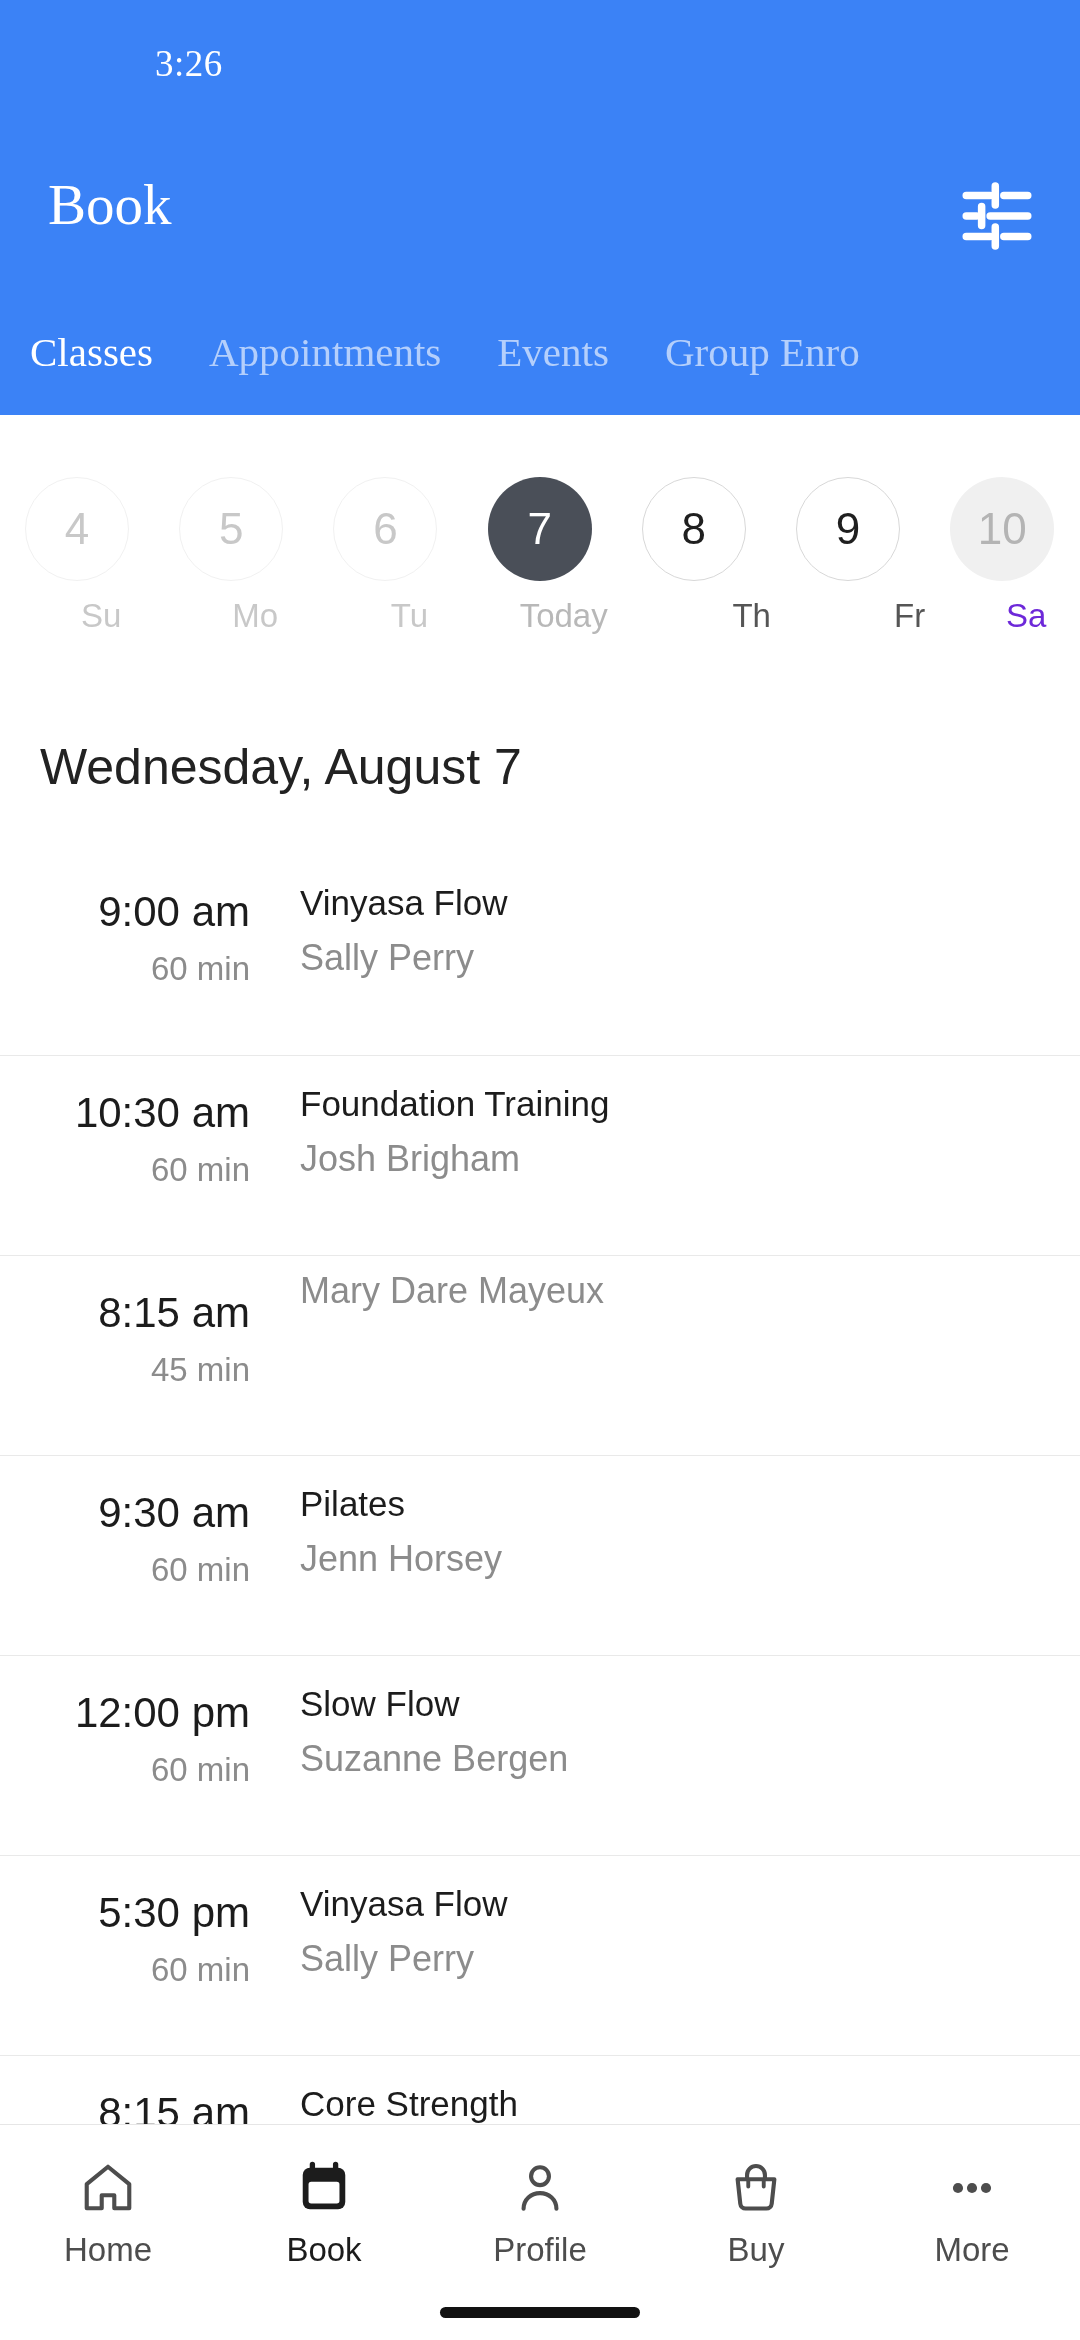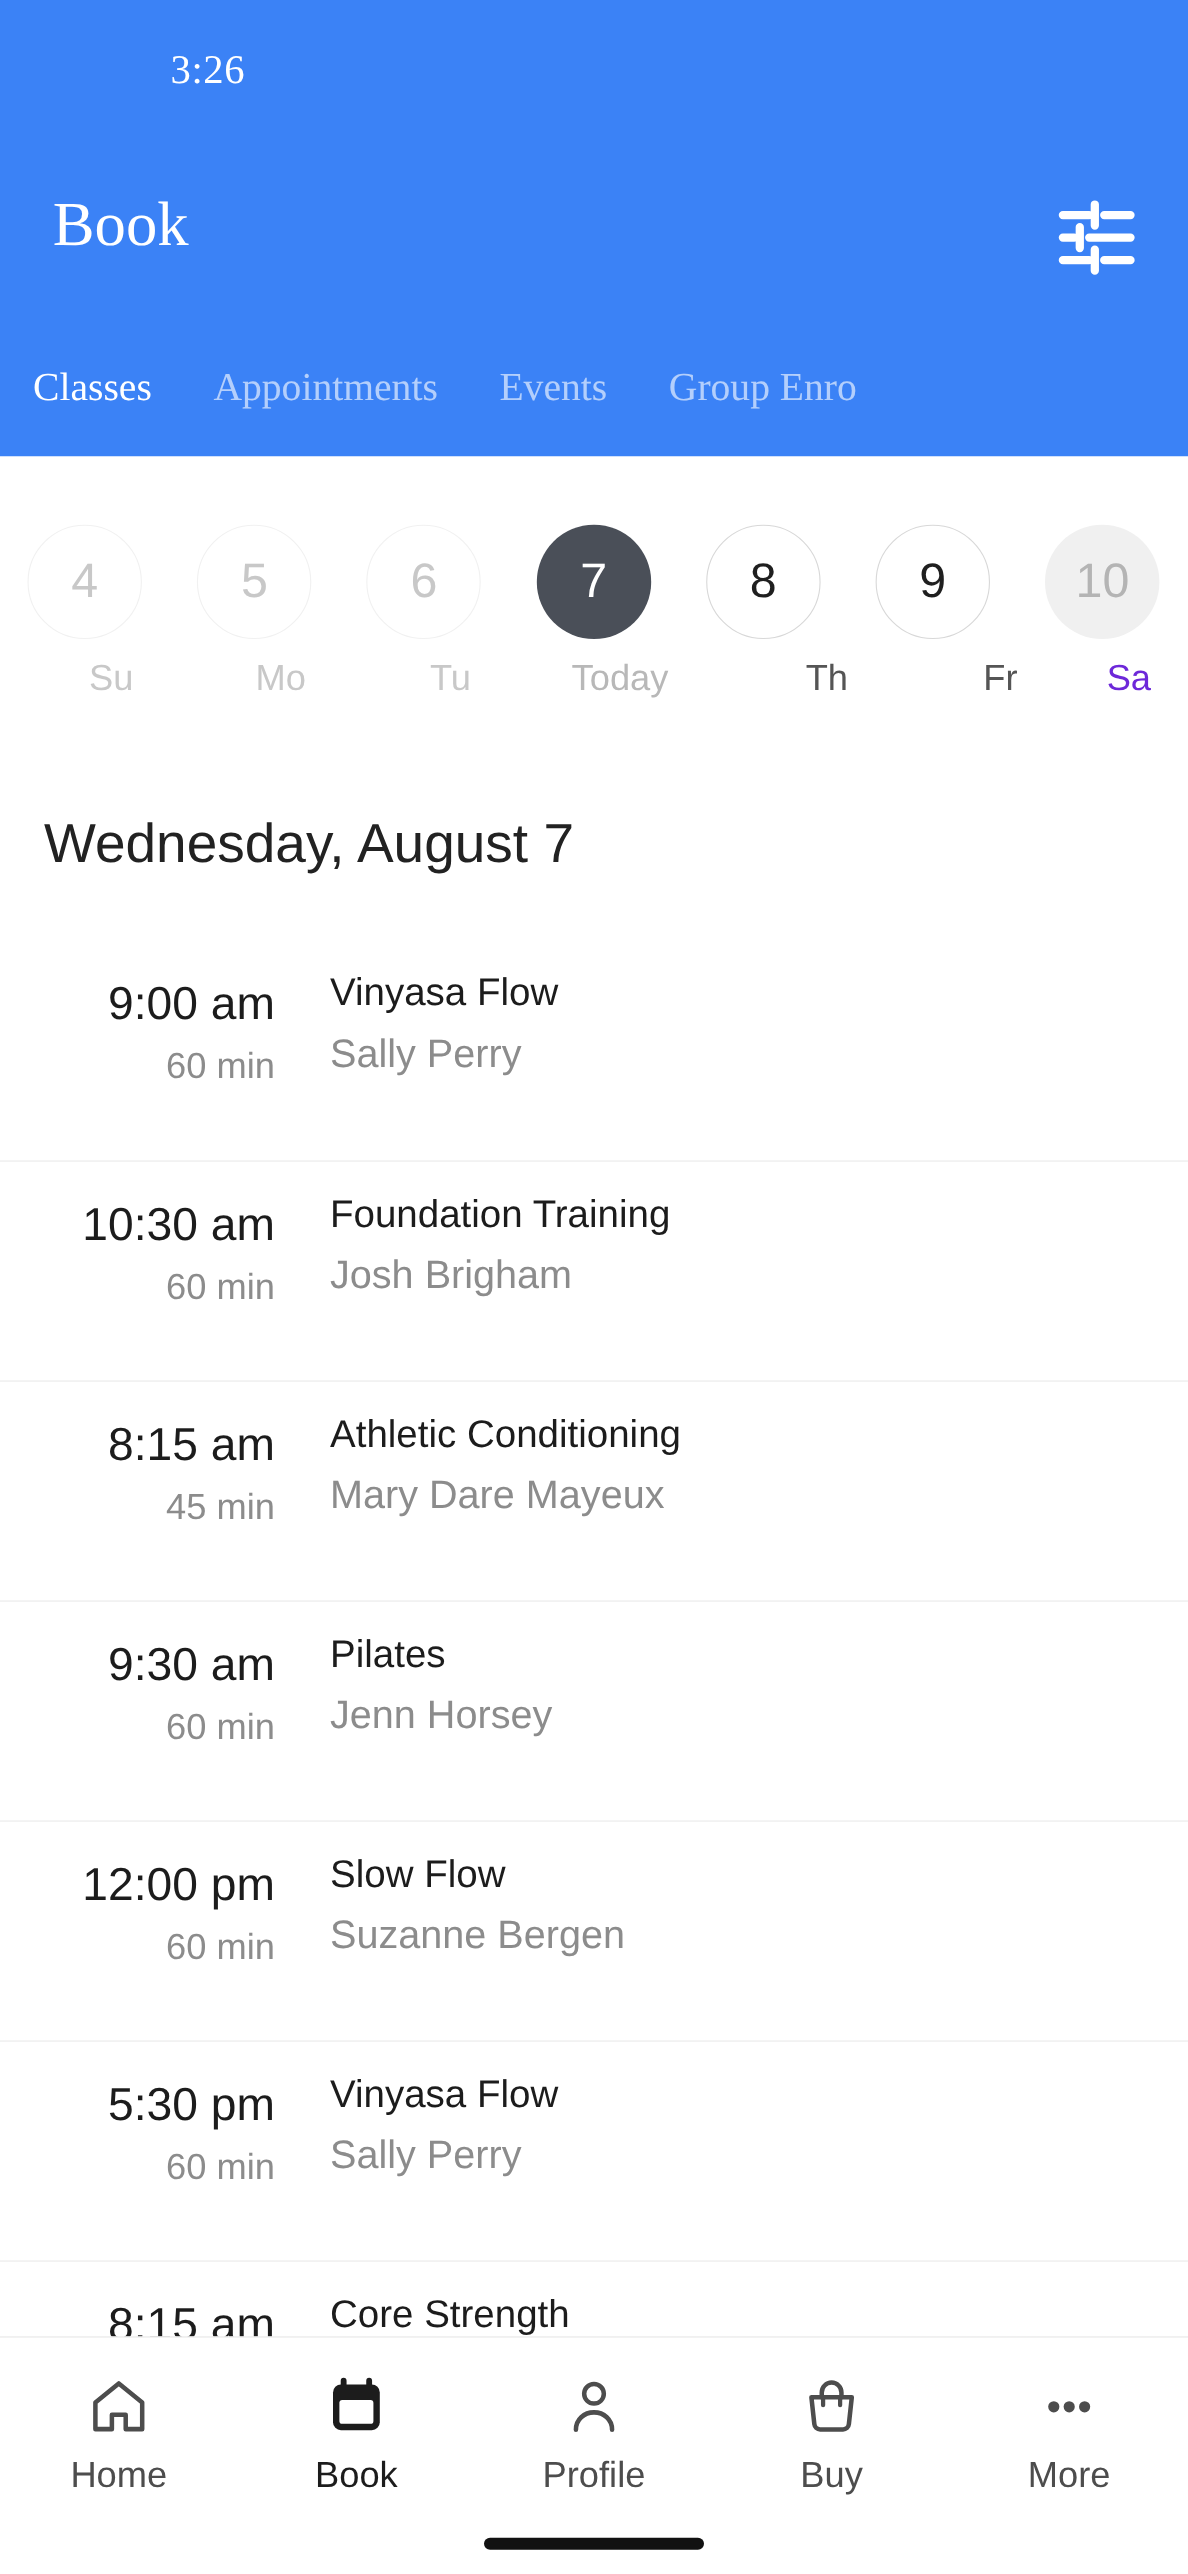--- a/index.html
+++ b/index.html
@@ -68,21 +68,21 @@
   .tabbar {
     position: absolute;
     top: 290px; left: 0;
     width: 1080px;
     height: 125px;
     overflow: hidden;
     white-space: nowrap;
   }
   .tab {
     display: inline-block;
-    font-size: 36px;
+    font-size: 41px;
     color: rgba(255,255,255,0.62);
     padding: 0 0;
     margin-right: 52px;
     line-height: 125px;
     vertical-align: top;
     cursor: pointer;
   }
   .tab:first-child { margin-left: 30px; }
   .tab.active { color: #ffffff; }
 
@@ -322,21 +322,20 @@
       <div class="cinstr">Josh Brigham</div>
     </div>
   </div>
 
   <div class="classrow">
     <div class="col-time">
       <div class="time">8:15 am</div>
       <div class="dur">45 min</div>
     </div>
     <div class="col-info">
-      <div class="cname">Athletic Conditioning</div>
       <div class="cinstr">Mary Dare Mayeux</div>
     </div>
   </div>
 
   <div class="classrow">
     <div class="col-time">
       <div class="time">9:30 am</div>
       <div class="dur">60 min</div>
     </div>
     <div class="col-info">

